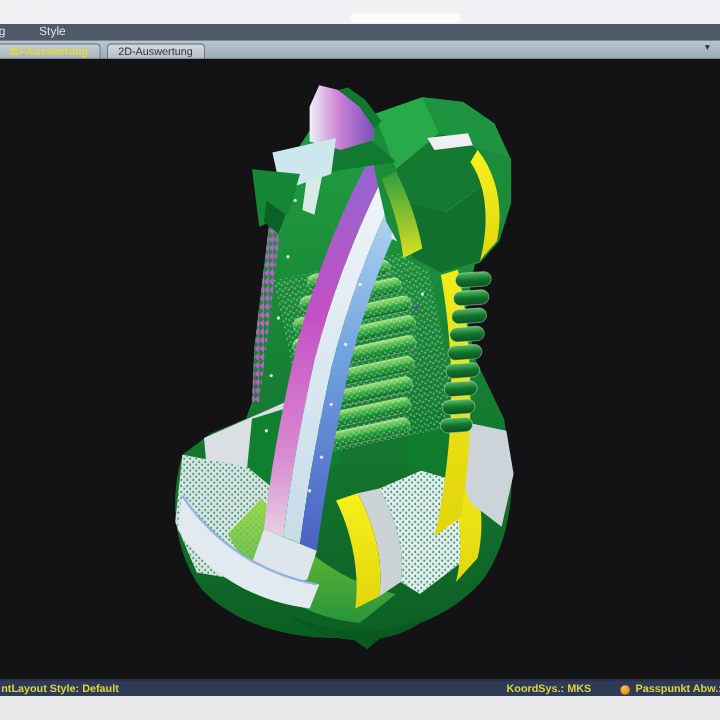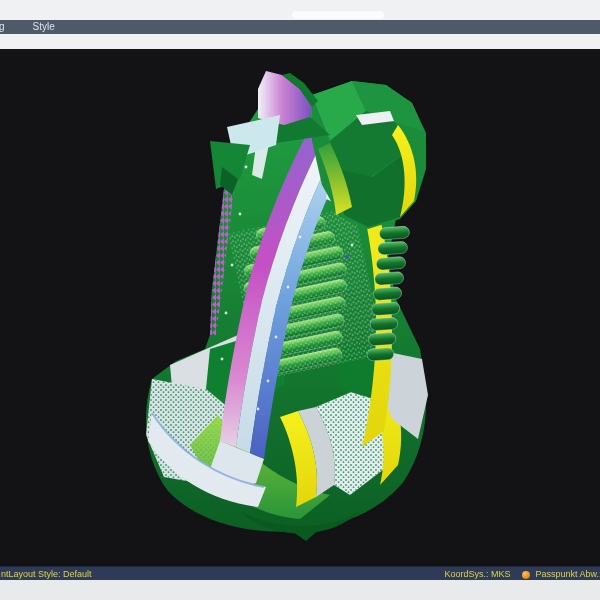--- a/index.html
+++ b/index.html
@@ -29,25 +29,25 @@
   .tab.active{margin-left:-7px;padding-left:13px;font-weight:bold;color:#e3dd2e;
        background:linear-gradient(#c7cfd5,#a6b2bc);}
   .tab-overflow{position:absolute;right:7px;top:3px;font-size:7px;color:#2c3540;}
   
   .viewport{position:absolute;left:0;top:49px;width:600px;height:517px;
             background:#131316;cursor:crosshair;}
   .viewport svg{display:block;}
   
   .statusbar{position:absolute;left:0;top:566px;width:600px;height:14px;
              background:#2e3a56;border-top:1px solid #1d2740;color:#ddd53e;
-             font-size:9px;font-weight:normal;line-height:13px;display:flex;
+             font-size:9px;font-weight:bold;line-height:13px;display:flex;
              align-items:flex-end;overflow:hidden;}
   .sb-left{margin-left:1px;white-space:nowrap;}
   .sb-right{margin-left:auto;display:flex;align-items:center;white-space:nowrap;}
-  .sb-koord{margin-right:12px;}
+  .sb-koord{margin-right:24px;}
   .sb-dot{width:8px;height:8px;border-radius:50%;margin-right:5px;flex:0 0 auto;
           background:radial-gradient(circle at 35% 30%,#f8c050,#e8921e 60%,#9a4d10);}
   .sb-pass{margin-right:-9px;}
   
   .bottom-strip{position:absolute;left:0;top:580px;width:600px;height:20px;
                 background:#e9eaeb;}
 </style>
 </head>
 <body>
 
@@ -55,20 +55,25 @@
 
   <div class="top-strip">
     <div class="ghost"></div>
   </div>
 
   <div class="menubar">
     <span class="menu-item first">g</span>
     <span class="menu-item second">Style</span>
   </div>
 
+  <div class="tabbar">
+    <div class="tab active">3D-Auswertung</div>
+    <div class="tab">2D-Auswertung</div>
+    <span class="tab-overflow">▼</span>
+  </div>
 
   <div class="viewport">
     <svg width="600" height="517" viewBox="0 0 600 517">
       <defs>
         <linearGradient id="gTorso" x1="0" y1="0" x2="0" y2="1">
           <stop offset="0" stop-color="#21a042"></stop>
             <stop offset="1" stop-color="#0c5f24"></stop>
         </linearGradient>
         <linearGradient id="gMag" x1="0" y1="0" x2="0" y2="1">
           <stop offset="0" stop-color="#8a68d2"></stop>

